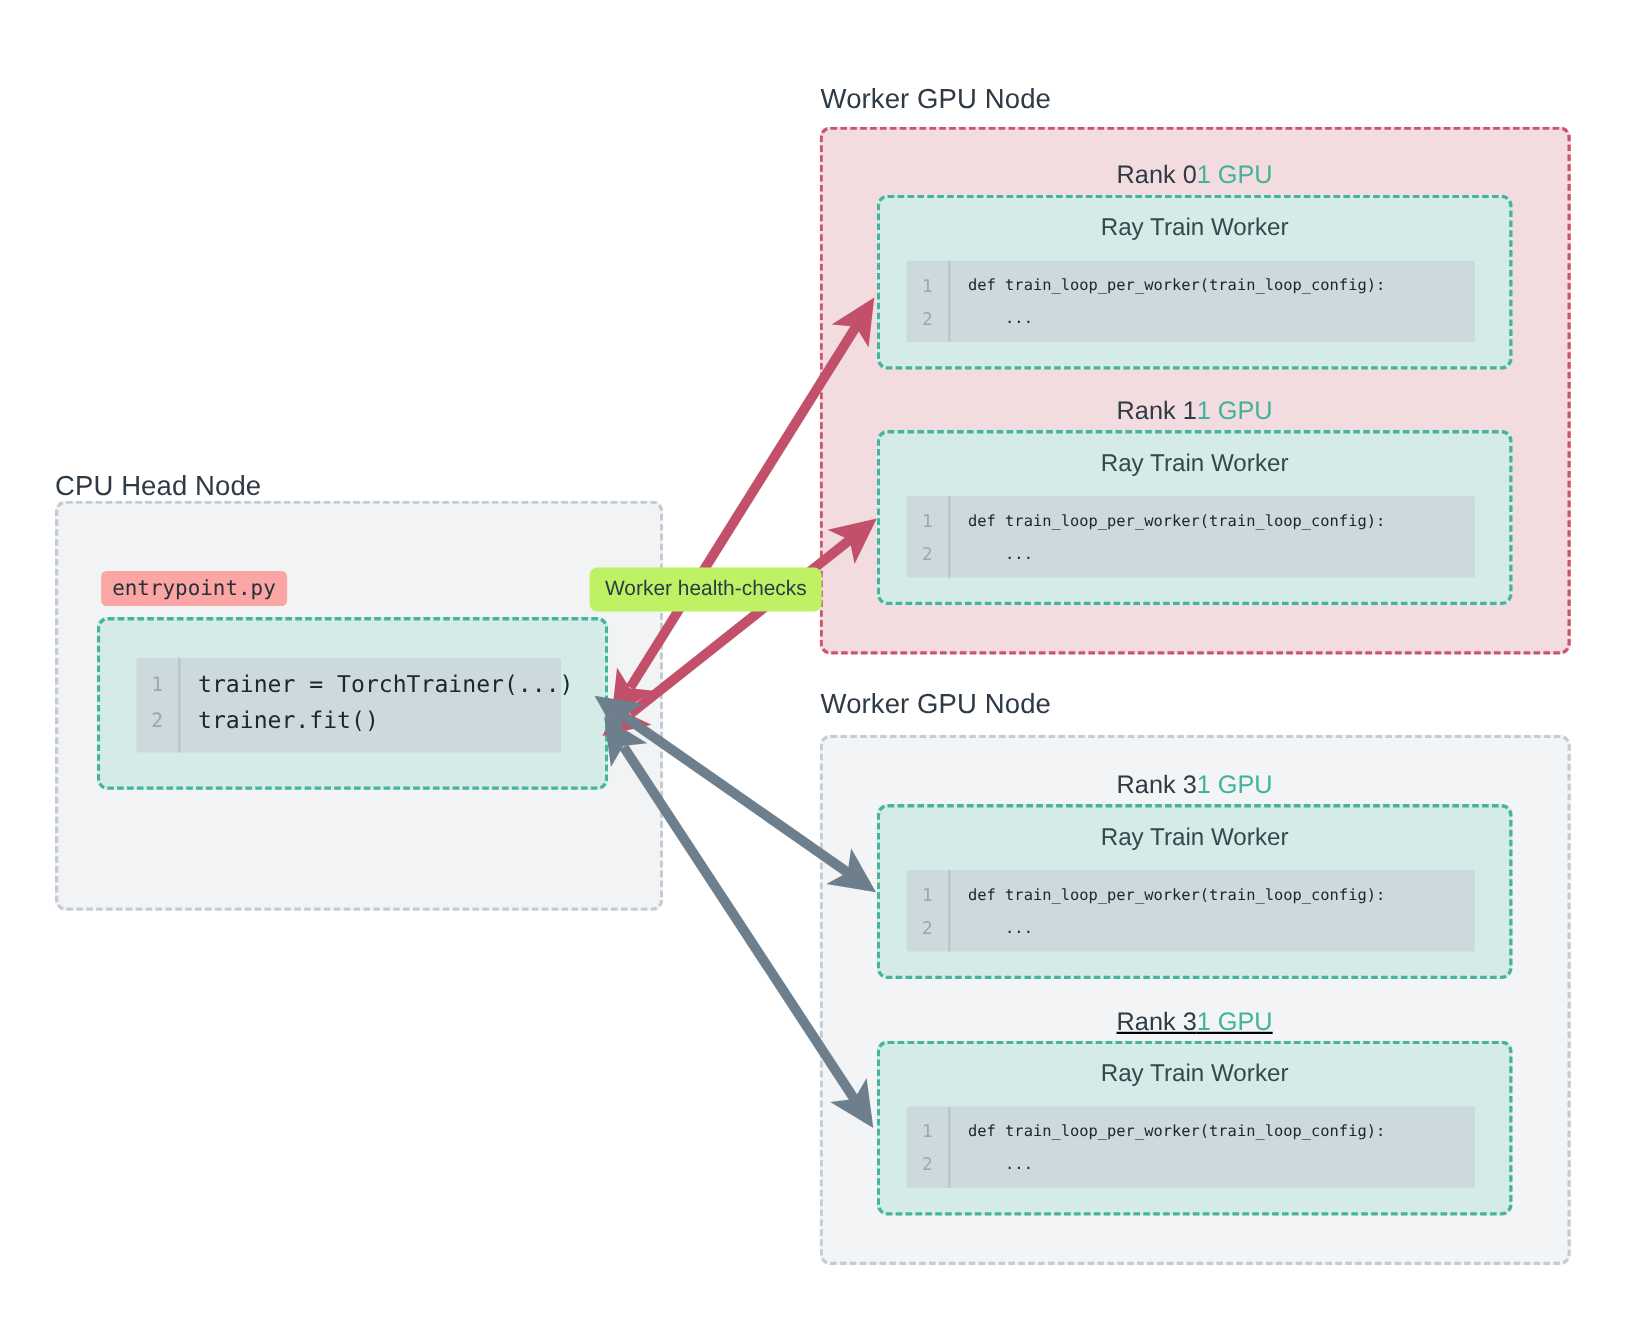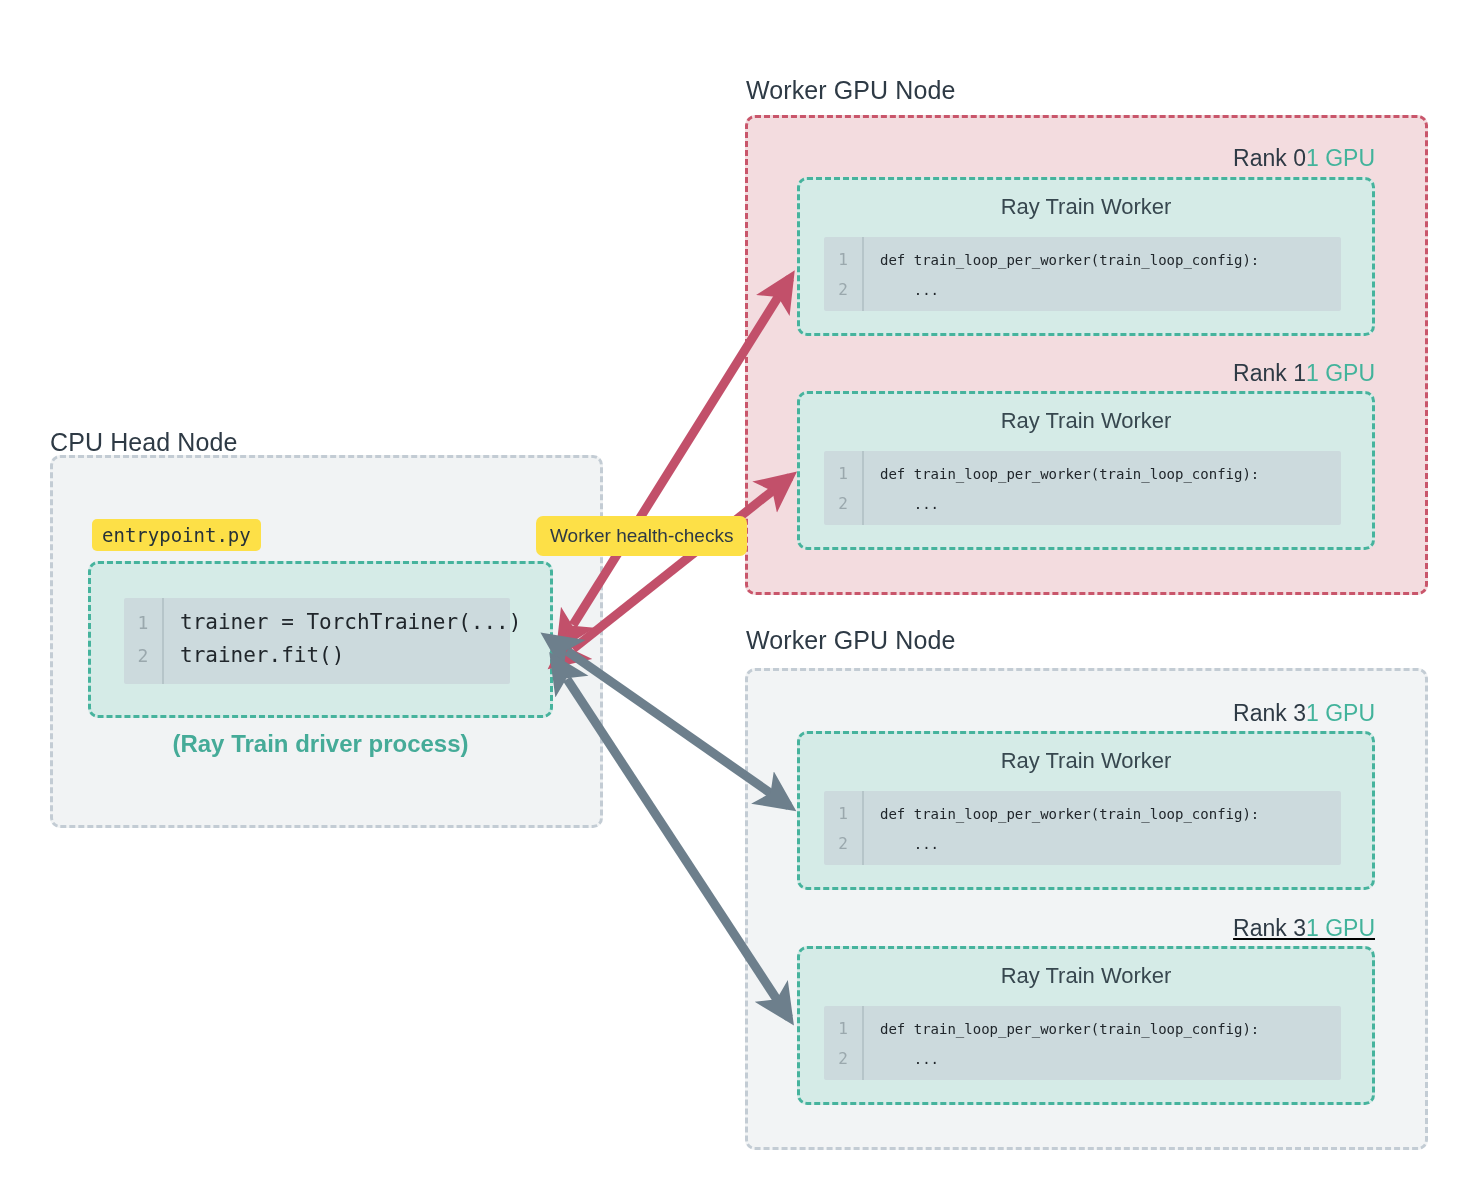--- a/index.html
+++ b/index.html
@@ -45,21 +45,21 @@
   }
   .node-box.gpu-grey {
     background: #f2f4f5;
     border: 3px dashed #c3ccd4;
   }
 
   
   .rank-header {
     position: absolute;
     display: flex;
-    justify-content: flex-end;
+    justify-content: center;
     align-items: baseline;
     box-sizing: border-box;
   }
   .rank-label {
     font-size: 23px;
     color: #2e3a45;
     white-space: nowrap;
   }
   .gpu-label {
     font-size: 23px;
@@ -113,21 +113,21 @@
   .code-block.driver .code-gutter,
   .code-block.driver .code-lines {
     font-size: 21px;
     line-height: 33px;
   }
   .code-block.driver .code-gutter { font-size: 18px; }
 
   
   .file-chip {
     position: absolute;
-    background: #fde047;
+    background: #fca5a5;
     border-radius: 5px;
     padding: 5px 10px;
     font-family: "DejaVu Sans Mono", monospace;
     font-size: 19px;
     color: #263238;
     white-space: nowrap;
   }
 
   
   .driver-caption {
@@ -135,21 +135,21 @@
     font-size: 24px;
     font-weight: bold;
     color: #45ab98;
     white-space: nowrap;
     text-align: center;
   }
 
   
   .health-chip {
     position: absolute;
-    background: #fde047;
+    background: #bef264;
     border-radius: 7px;
     padding: 9px 14px;
     font-size: 19px;
     color: #2e3a45;
     white-space: nowrap;
     z-index: 40;
   }
 
   
   #arrows {
@@ -199,21 +199,20 @@
 
   <div class="worker-box" style="left:88px; top:561px; width:465px; height:157px;"></div>
 
   <div class="code-block driver" style="left:124px; top:598px; width:386px; height:86px;">
     <div class="code-gutter" style="white-space:pre;">1
 2</div>
     <div class="code-lines">trainer = TorchTrainer(...)
 trainer.fit()</div>
   </div>
 
-  <div class="driver-caption" style="left:88px; top:730px; width:465px;">(Ray Train driver process)</div>
 
   <div class="node-title" style="left:746px; top:76px;">Worker GPU Node</div>
 
   <div class="node-box gpu-red" style="left:745px; top:115px; width:683px; height:480px;"></div>
 
   <div class="rank-header" style="left:797px; top:145px; width:578px;">
     <span class="rank-label">Rank 0</span>
     <span class="gpu-label">1 GPU</span>
   </div>
   <div class="worker-box" style="left:797px; top:177px; width:578px; height:159px;">

